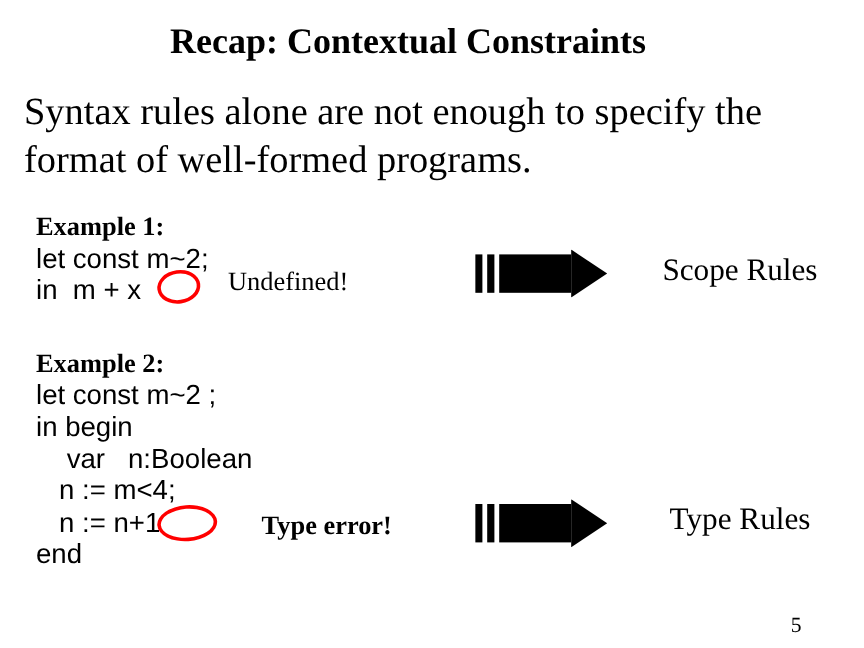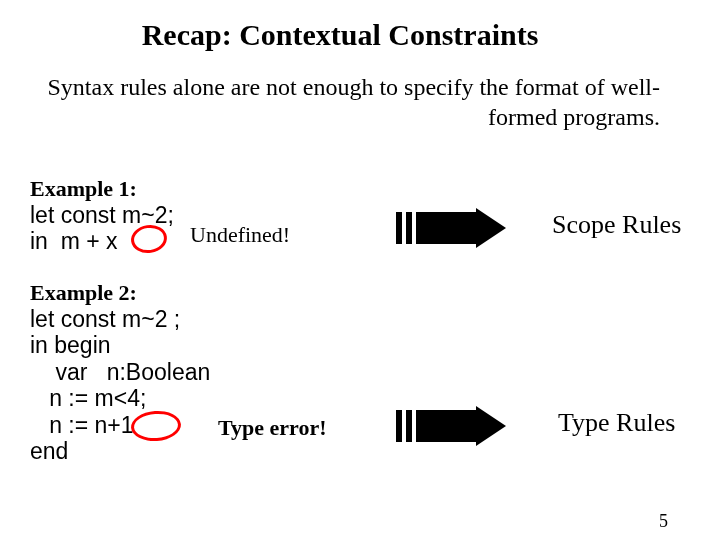--- a/index.html
+++ b/index.html
@@ -19,45 +19,44 @@
     position: relative;
     box-sizing: border-box;
   }
   .title {
     text-align: center;
     font-weight: bold;
     font-size: 30px;
     padding-top: 18px;
   }
   .introtext {
-    font-size: 24px;
+    font-size: 32px;
     padding: 20px 20px 0 20px;
     line-height: 1.25;
-    text-align: right;
   }
   .exheader {
     font-weight: bold;
     font-size: 22px;
   }
   .code {
     font-family: Liberation Sans, sans-serif;
     font-size: 23px;
     white-space: pre;
     line-height: 1.15;
   }
   .ex1 {
     position: absolute;
     left: 30px;
     top: 176px;
     width: 660px;
   }
   .ex2 {
     position: absolute;
     left: 30px;
-    top: 280px;
+    top: 290px;
     width: 660px;
   }
   .undefined-label {
     font-family: "Times New Roman", Times, serif;
     font-weight: normal;
     font-size: 22px;
     position: absolute;
     left: 160px;
     top: 46px;
   }

